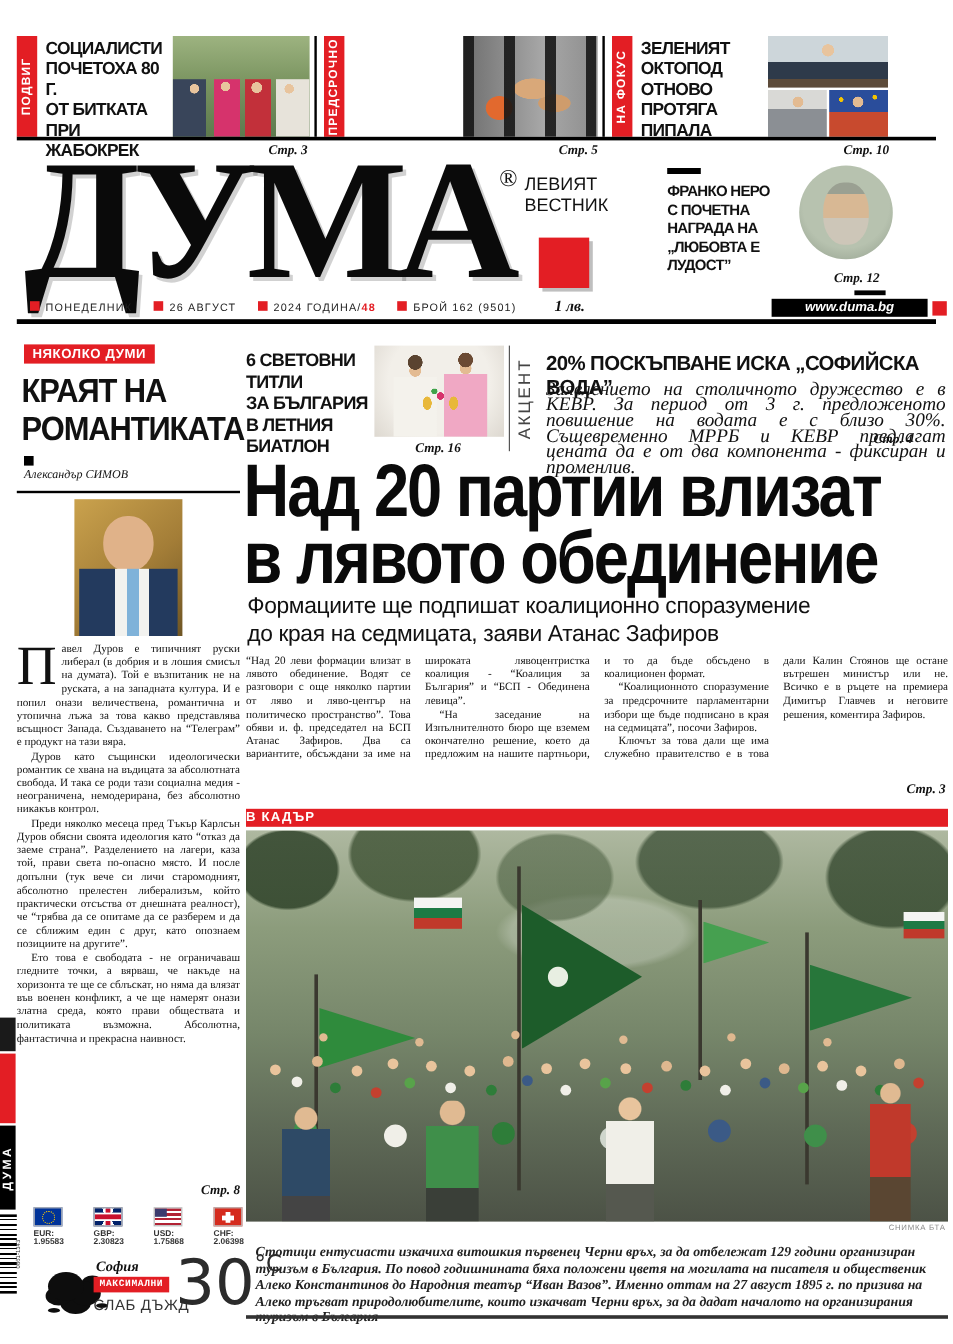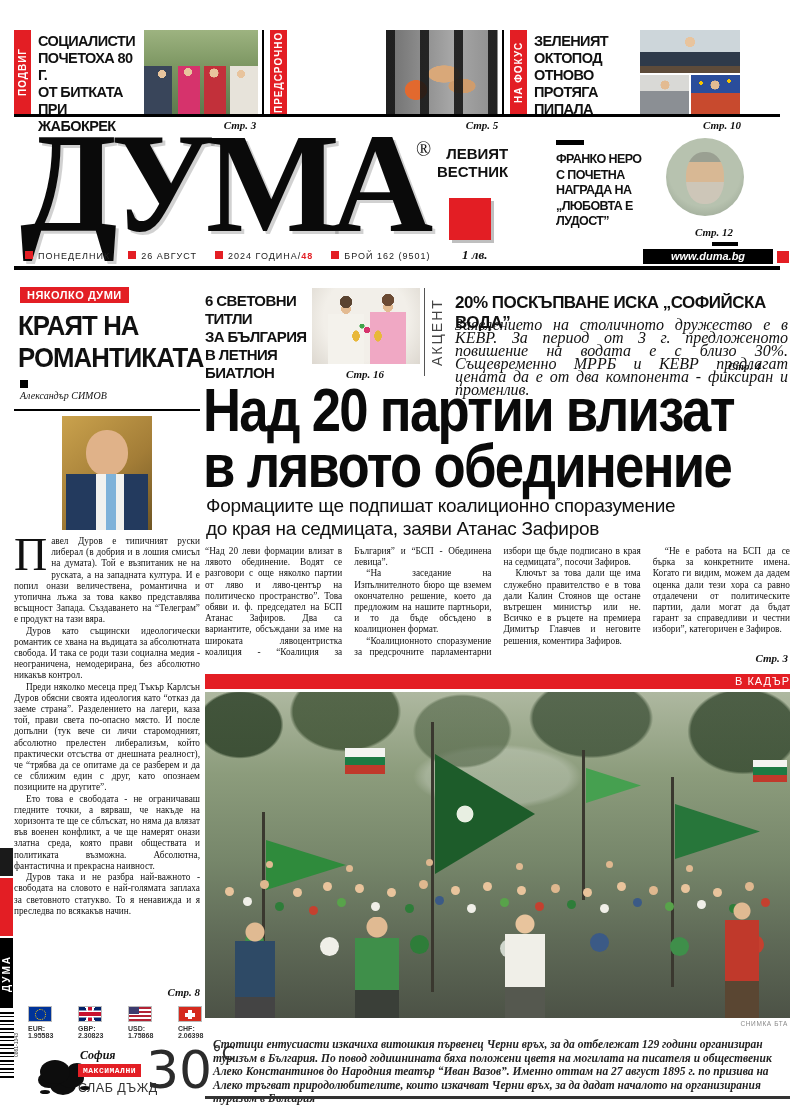--- a/index.html
+++ b/index.html
@@ -84,21 +84,21 @@
   </div>
 </div>
 
 <div class="abs" style="left:14px;top:114px;width:766px;height:3px;background:#000;"></div>
 <div class="abs pageref" style="left:210px;top:119px;width:60px;text-align:center;">Стр. 3</div>
 <div class="abs pageref" style="left:452px;top:119px;width:60px;text-align:center;">Стр. 5</div>
 <div class="abs pageref" style="left:692px;top:119px;width:60px;text-align:center;">Стр. 10</div>
 
 <div class="abs serif" style="left:20px;top:118px;font-size:142px;line-height:130px;font-weight:bold;letter-spacing:-9px;color:#0a0a0a;text-shadow:3px 3px 0 rgba(0,0,0,0.18);">ДУМА</div>
 <div class="abs serif" style="left:416px;top:138px;font-size:20px;">®</div>
-<div class="abs pre" style="left:437px;top:145px;font-size:15px;line-height:18px;font-weight:bold;text-align:right;">ЛЕВИЯТ
+<div class="abs pre" style="left:437px;top:145px;font-size:15px;line-height:18px;font-weight:normal;">ЛЕВИЯТ
 ВЕСТНИК</div>
 <div class="abs red-bg" style="left:449px;top:198px;width:42px;height:42px;box-shadow:3px 3px 0 rgba(0,0,0,0.25);"></div>
 
 <div class="abs" style="left:556px;top:140px;width:28px;height:5px;background:#000;"></div>
 <div class="abs teaser-head pre" style="left:556px;top:152px;width:130px;font-size:12.5px;line-height:15.5px;">ФРАНКО НЕРО
 С ПОЧЕТНА
 НАГРАДА НА
 „ЛЮБОВТА Е ЛУДОСТ”</div>
 <div class="abs photo" style="left:666px;top:138px;width:78px;height:78px;border-radius:50%;background:radial-gradient(circle at 50% 42%,#b7c2af 0 60%,#8d9a88 100%);">
   <div class="abs" style="left:20px;top:14px;width:38px;height:52px;border-radius:45%;background:linear-gradient(180deg,#9aa092 0 10px,#d8b894 10px 30px,#cdc6b8 30px 52px);"></div>
@@ -125,21 +125,20 @@
 <div class="abs" style="left:14px;top:409px;width:186px;height:2px;background:#000;"></div>
 <div class="abs photo" style="left:62px;top:416px;width:90px;height:114px;background:linear-gradient(140deg,#caa24d 0%,#a37d37 55%,#6e5524 100%);">
   <div class="abs" style="left:24px;top:14px;width:42px;height:46px;border-radius:48%;background:#e0b289;"></div>
   <div class="abs" style="left:4px;top:58px;width:82px;height:56px;background:linear-gradient(90deg,#233a5e 0 30px,#f2f2ef 30px 40px,#7fb2d9 40px 50px,#f2f2ef 50px 58px,#233a5e 58px 82px);"></div>
 </div>
 <div class="abs body-text" style="left:14px;top:536px;width:186px;height:448px;overflow:hidden;">
   <p class="first"><span class="dropcap">П</span><span>авел Дуров е типичният руски либерал (в добрия и в лошия смисъл на думата). Той е възпитаник не на руската, а на западната култура. И е попил онази величествена, романтична и утопична лъжа за това какво представлява всъщност Запада. Създаването на “Телеграм” е продукт на тази вяра.</span></p>
   <p>Дуров като същински идеологически романтик се хвана на въдицата за абсолютната свобода. И така се роди тази социална медия - неограничена, немодерирана, без абсолютно никакъв контрол.</p>
   <p>Преди няколко месеца пред Тъкър Карлсън Дуров обясни своята идеология като “отказ да заеме страна”. Разделението на лагери, каза той, прави света по-опасно място. И после допълни (тук вече си личи старомодният, абсолютно прелестен либерализъм, който практически отсъства от днешната реалност), че “трябва да се опитаме да се разберем и да се сближим един с друг, като опознаем позициите на другите”.</p>
   <p>Ето това е свободата - не ограничаваш гледните точки, а вярваш, че накъде на хоризонта те ще се сблъскат, но няма да влязат във военен конфликт, а че ще намерят онази златна среда, която прави обществата и политиката възможна. Абсолютна, фантастична и прекрасна наивност.</p>
-  <p>Дуров така и не разбра най-важното - свободата на словото е най-голямата заплаха за световното статукво. То я ненавижда и я преследва по всякакъв начин.</p>
 </div>
 <div class="abs pageref" style="left:140px;top:986px;width:60px;text-align:right;">Стр. 8</div>
 
 <div class="abs teaser-head pre" style="left:205px;top:292px;width:108px;font-size:15px;line-height:18px;">6 СВЕТОВНИ ТИТЛИ
 ЗА БЪЛГАРИЯ
 В ЛЕТНИЯ
 БИАТЛОН</div>
 <div class="abs photo" style="left:312px;top:288px;width:108px;height:76px;background:radial-gradient(circle at 50% 40%,#f2efe9 0 60%,#ddd8d0 100%);">
   <div class="abs" style="left:16px;top:6px;width:36px;height:70px;background:radial-gradient(10px 10px at 18px 8px,#5a4330 60%,transparent 63%),radial-gradient(8px 8px at 18px 15px,#e3bb92 60%,transparent 63%),linear-gradient(180deg,transparent 0 20px,#f4f2ec 20px 70px);"></div>
   <div class="abs" style="left:58px;top:4px;width:36px;height:72px;background:radial-gradient(10px 10px at 18px 8px,#6b4a33 60%,transparent 63%),radial-gradient(8px 8px at 18px 15px,#e3bb92 60%,transparent 63%),linear-gradient(180deg,transparent 0 20px,#f0a8c4 20px 72px);"></div>
@@ -157,25 +156,24 @@
 
 <div class="abs pre" style="left:203px;top:382px;width:690px;font-size:62px;line-height:56px;font-weight:800;letter-spacing:-2px;transform:scaleX(0.85);transform-origin:0 0;color:#0a0a0a;">Над 20 партии влизат
 в лявото обединение</div>
 <div class="abs pre" style="left:206px;top:494px;width:585px;font-size:19px;line-height:23px;font-weight:400;letter-spacing:-0.3px;">Формациите ще подпишат коалиционно споразумение
 до края на седмицата, заяви Атанас Зафиров</div>
 <div class="abs body-text" style="left:205px;top:546px;width:585px;height:124px;column-count:4;column-gap:12px;overflow:hidden;">
   <p class="first">“Над 20 леви формации влизат в лявото обединение. Водят се разговори с още няколко партии от ляво и ляво-център на политическо пространство”. Това обяви и. ф. председател на БСП Атанас Зафиров. Два са вариантите, обсъждани за име на широката лявоцентристка коалиция - “Коалиция за България” и “БСП - Обединена левица”.</p>
   <p>“На заседание на Изпълнителното бюро ще вземем окончателно решение, което да предложим на нашите партньори, и то да бъде обсъдено в коалиционен формат.</p>
   <p>“Коалиционното споразумение за предсрочните парламентарни избори ще бъде подписано в края на седмицата”, посочи Зафиров.</p>
   <p>Ключът за това дали ще има служебно правителство е в това дали Калин Стоянов ще остане вътрешен министър или не. Всичко е в ръцете на премиера Димитър Главчев и неговите решения, коментира Зафиров.</p>
-  <p>“Не е работа на БСП да се бърка за конкретните имена. Когато ги видим, можем да дадем оценка дали тези хора са равно отдалечени от политическите партии, дали могат да бъдат гарант за справедливи и честни избори”, категоричен е Зафиров.</p>
 </div>
 <div class="abs pageref" style="left:730px;top:652px;width:58px;text-align:right;">Стр. 3</div>
 
-<div class="abs red-bg" style="left:205px;top:674px;width:585px;height:15px;color:#fff;font-weight:normal;font-size:11px;line-height:15px;text-align:right;letter-spacing:1px;"><span>В КАДЪР</span></div>
+<div class="abs red-bg" style="left:205px;top:674px;width:585px;height:15px;color:#fff;font-weight:bold;font-size:11px;line-height:15px;text-align:left;letter-spacing:1px;"><span>В КАДЪР</span></div>
 
 <div class="photo" style="left:205px;top:692px;width:585px;height:326px;background:linear-gradient(180deg,#aeb8a0 0%,#8c9c7c 25%,#76866a 52%,#5f6a57 76%,#4c5246 100%);">
   <div class="abs" style="left:0;top:0;width:585px;height:326px;background:
     radial-gradient(70px 55px at 6% 10%, rgba(40,60,35,0.8) 58%, transparent 62%),
     radial-gradient(90px 65px at 24% 6%, rgba(55,75,45,0.75) 58%, transparent 62%),
     radial-gradient(80px 60px at 44% 12%, rgba(70,90,60,0.55) 58%, transparent 62%),
     radial-gradient(100px 65px at 66% 8%, rgba(50,70,45,0.7) 58%, transparent 62%),
     radial-gradient(90px 70px at 92% 12%, rgba(45,65,40,0.75) 58%, transparent 62%),
     radial-gradient(130px 50px at 50% 26%, rgba(255,255,255,0.22) 55%, transparent 65%);"></div>
 

